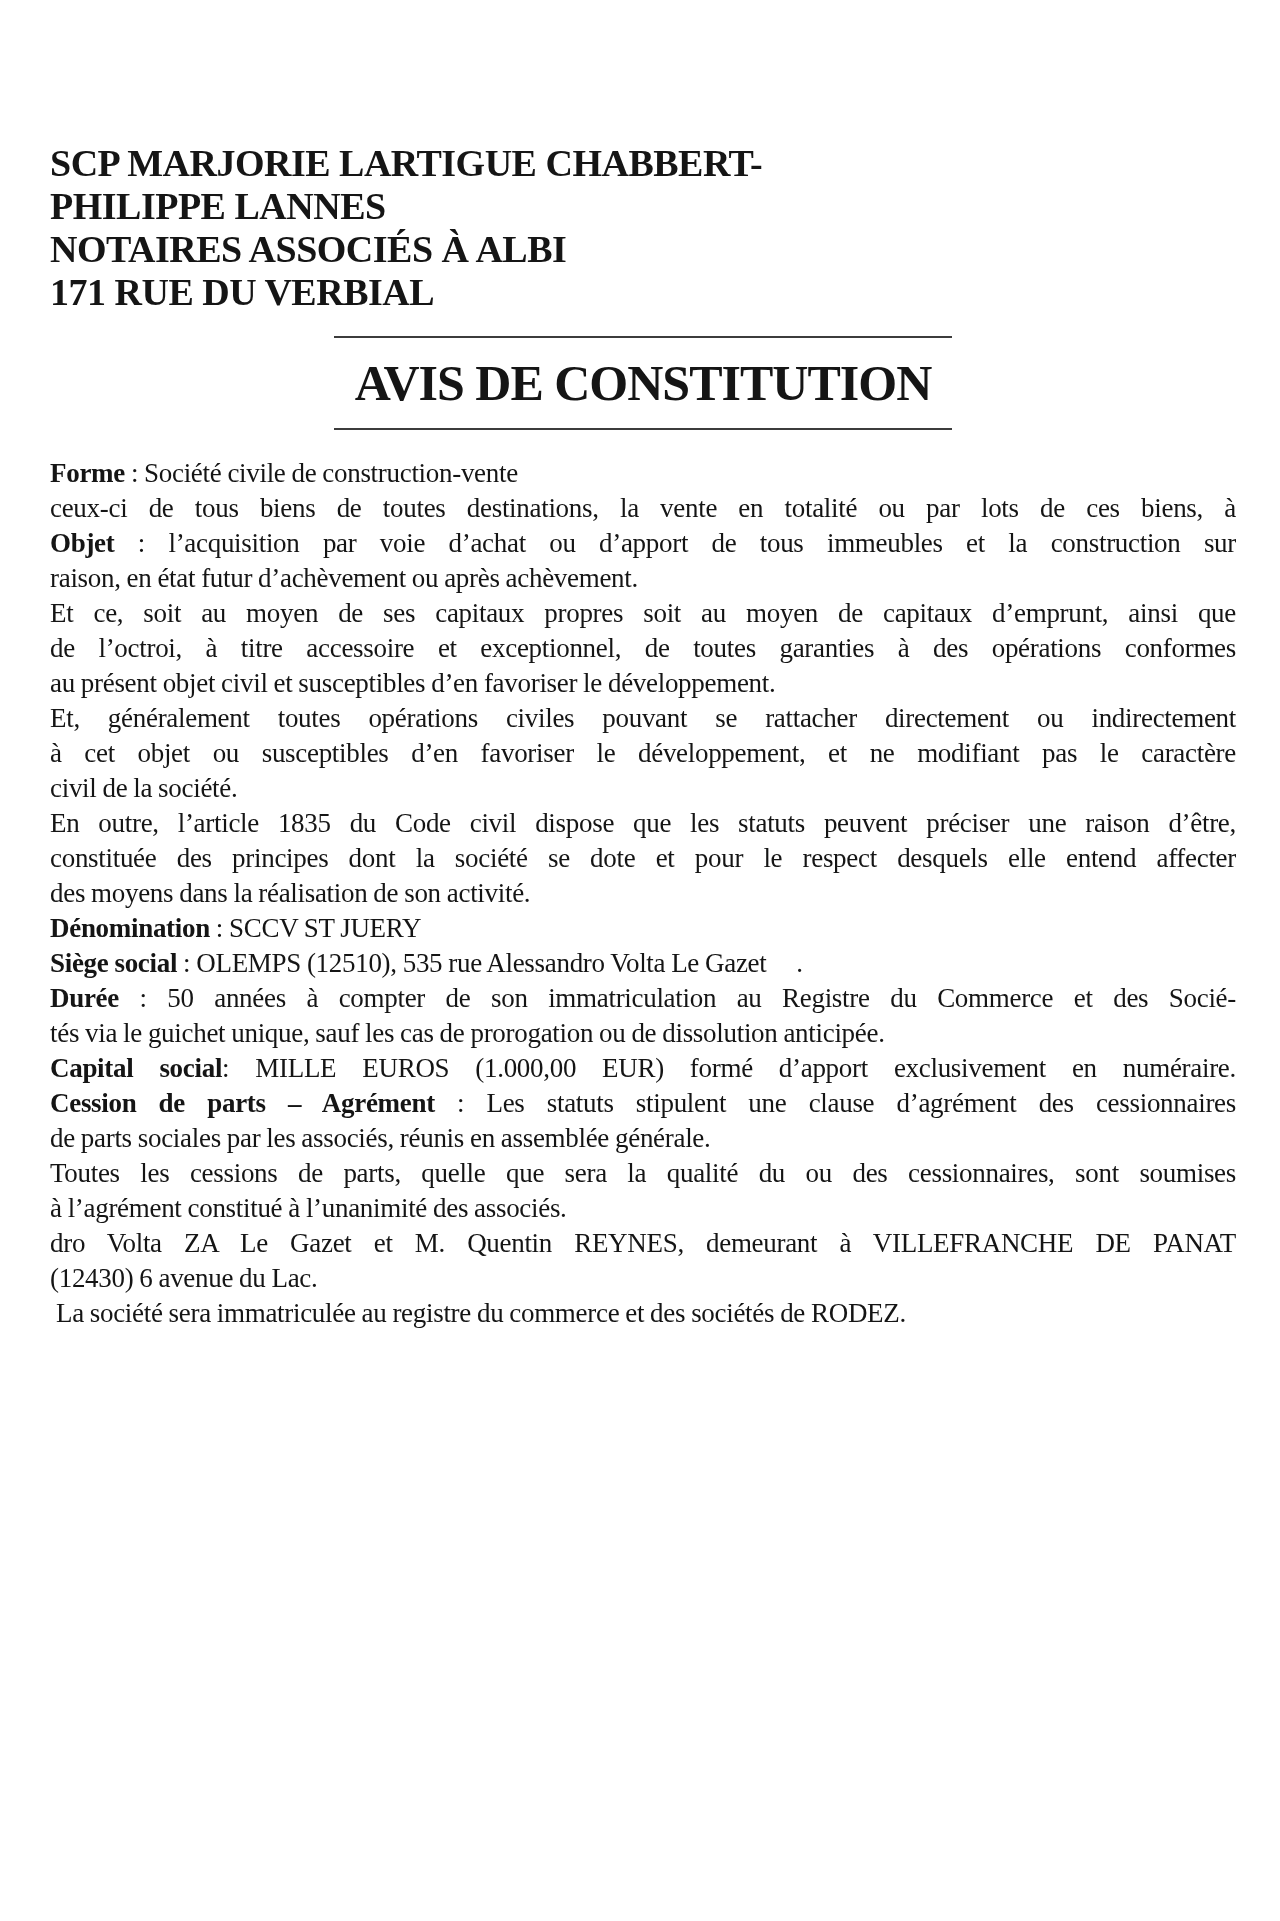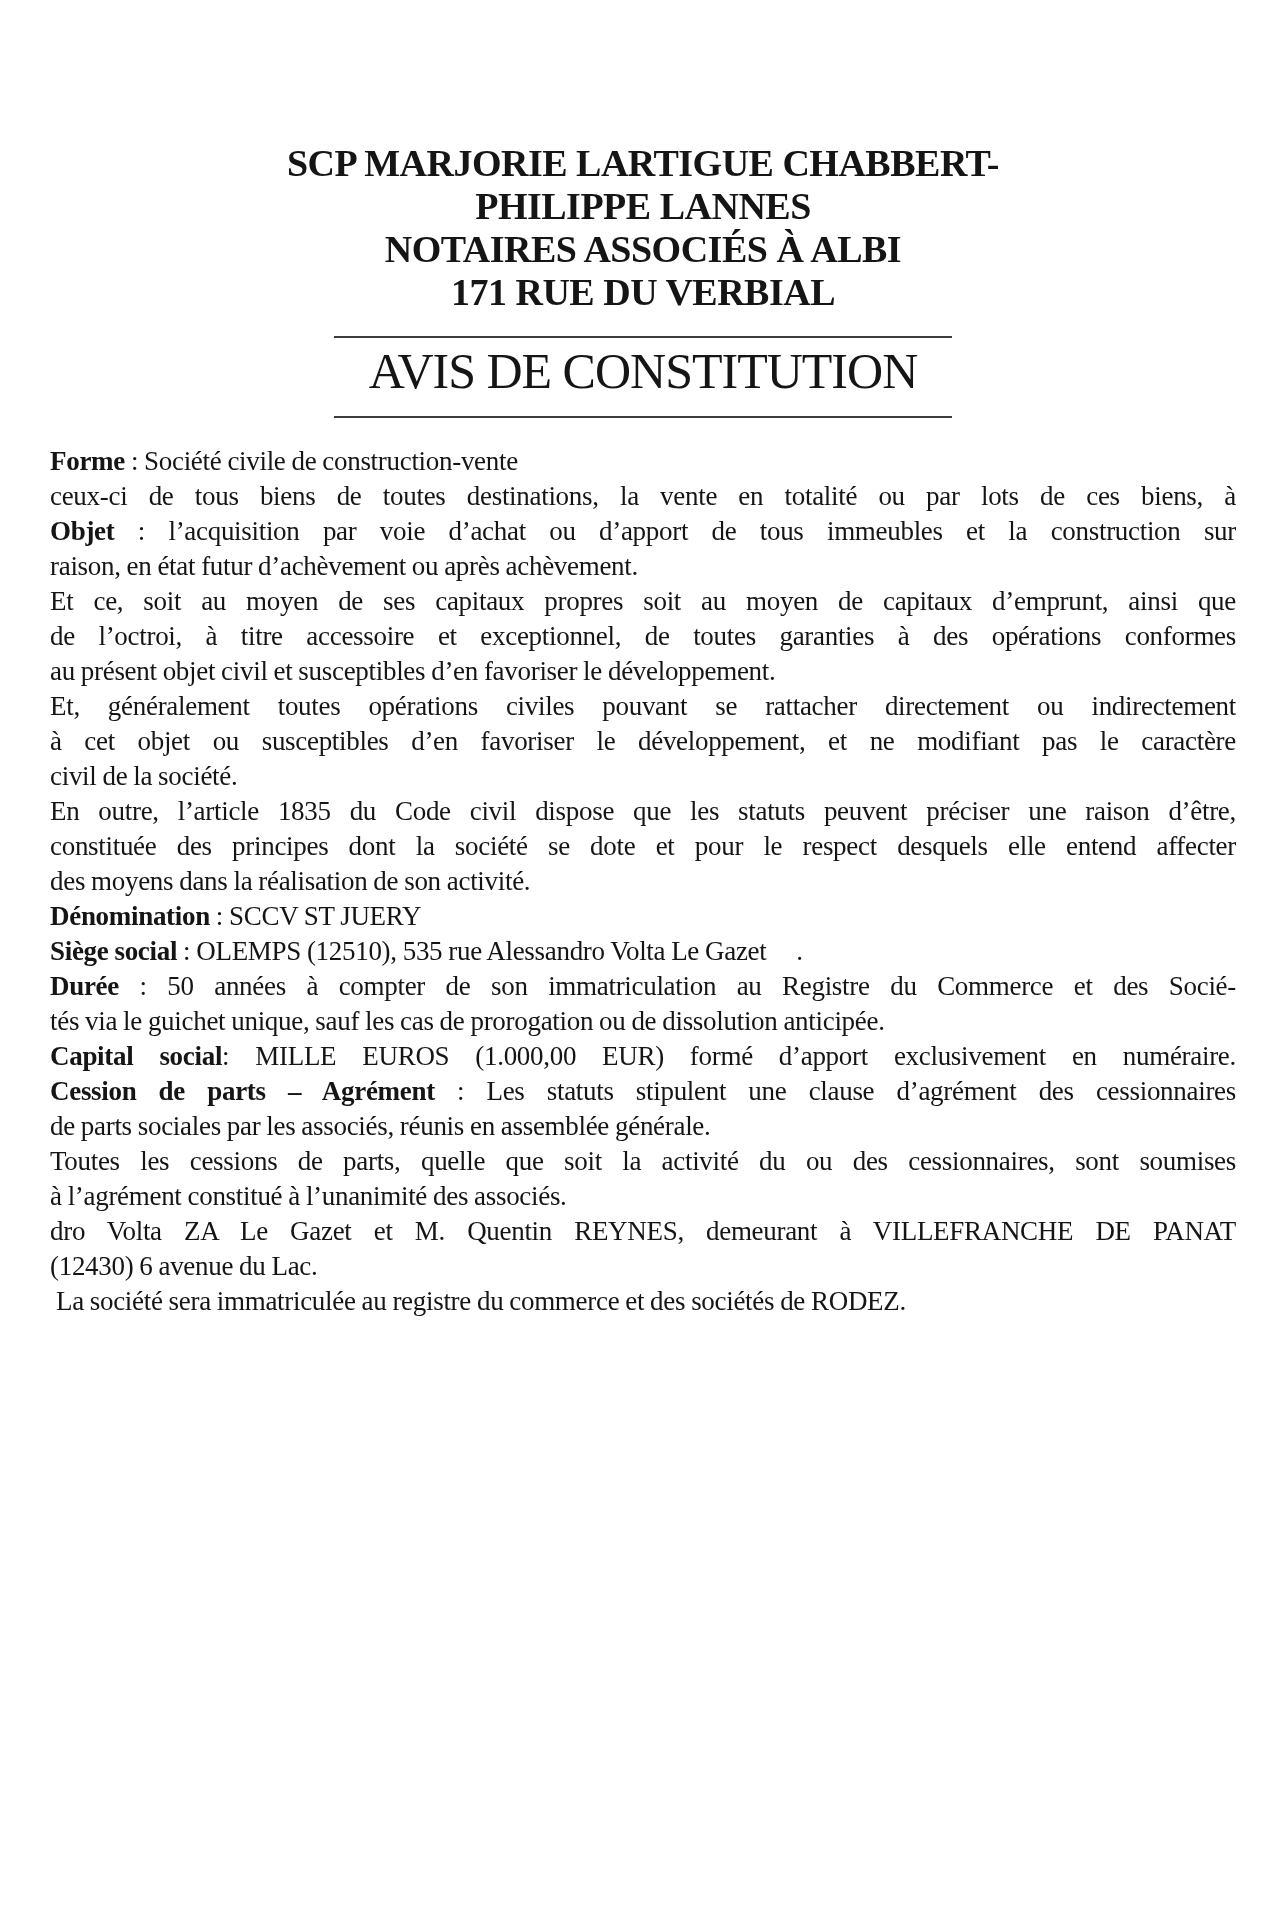--- a/index.html
+++ b/index.html
@@ -9,41 +9,41 @@
     color: #151515;
     font-family: "Liberation Serif", "DejaVu Serif", serif;
     overflow: hidden;
   }
   .page {
     box-sizing: border-box;
     width: 1280px; height: 1921px;
     padding: 142px 44px 0 50px;
   }
   .header {
-    text-align: center;
+    text-align: left;
     font-weight: bold;
     font-size: 38px;
     line-height: 43px;
     letter-spacing: -0.5px;
   }
   .rule {
     width: 618px;
     margin: 22px auto 0 auto;
     border: none;
     border-top: 2px solid #3c3c3c;
     height: 0;
   }
   .rule.below-title { margin-top: 16px; }
   .title {
     text-align: center;
-    font-weight: normal;
+    font-weight: bold;
     font-size: 50px;
     line-height: 58px;
     letter-spacing: -1px;
-    margin-top: 4px;
+    margin-top: 16px;
   }
   .body-text {
     margin-top: 26px;
     font-size: 27px;
     line-height: 35px;
     letter-spacing: -0.3px;
     word-spacing: -0.5px;
   }
   .line {
     text-align: justify;
@@ -105,21 +105,21 @@
         <div class="line">tés via le guichet unique, sauf les cas de prorogation ou de dissolution anticipée.</div>
       </div>
       <div>
         <div class="line j"><strong>Capital social</strong>: MILLE EUROS (1.000,00 EUR) formé d’apport exclusivement en numéraire.</div>
       </div>
       <div>
         <div class="line j"><strong>Cession de parts – Agrément</strong> : Les statuts stipulent une clause d’agrément des cessionnaires</div>
         <div class="line">de parts sociales par les associés, réunis en assemblée générale.</div>
       </div>
       <div>
-        <div class="line j">Toutes les cessions de parts, quelle que soit la activité du ou des cessionnaires, sont soumises</div>
+        <div class="line j">Toutes les cessions de parts, quelle que sera la qualité du ou des cessionnaires, sont soumises</div>
         <div class="line">à l’agrément constitué à l’unanimité des associés.</div>
       </div>
       <div>
         <div class="line j">dro Volta ZA Le Gazet et M. Quentin REYNES, demeurant à VILLEFRANCHE DE PANAT</div>
         <div class="line">(12430) 6 avenue du Lac.</div>
       </div>
       <div>
         <div class="line">&nbsp;La société sera immatriculée au registre du commerce et des sociétés de RODEZ.</div>
       </div>
     </div>

